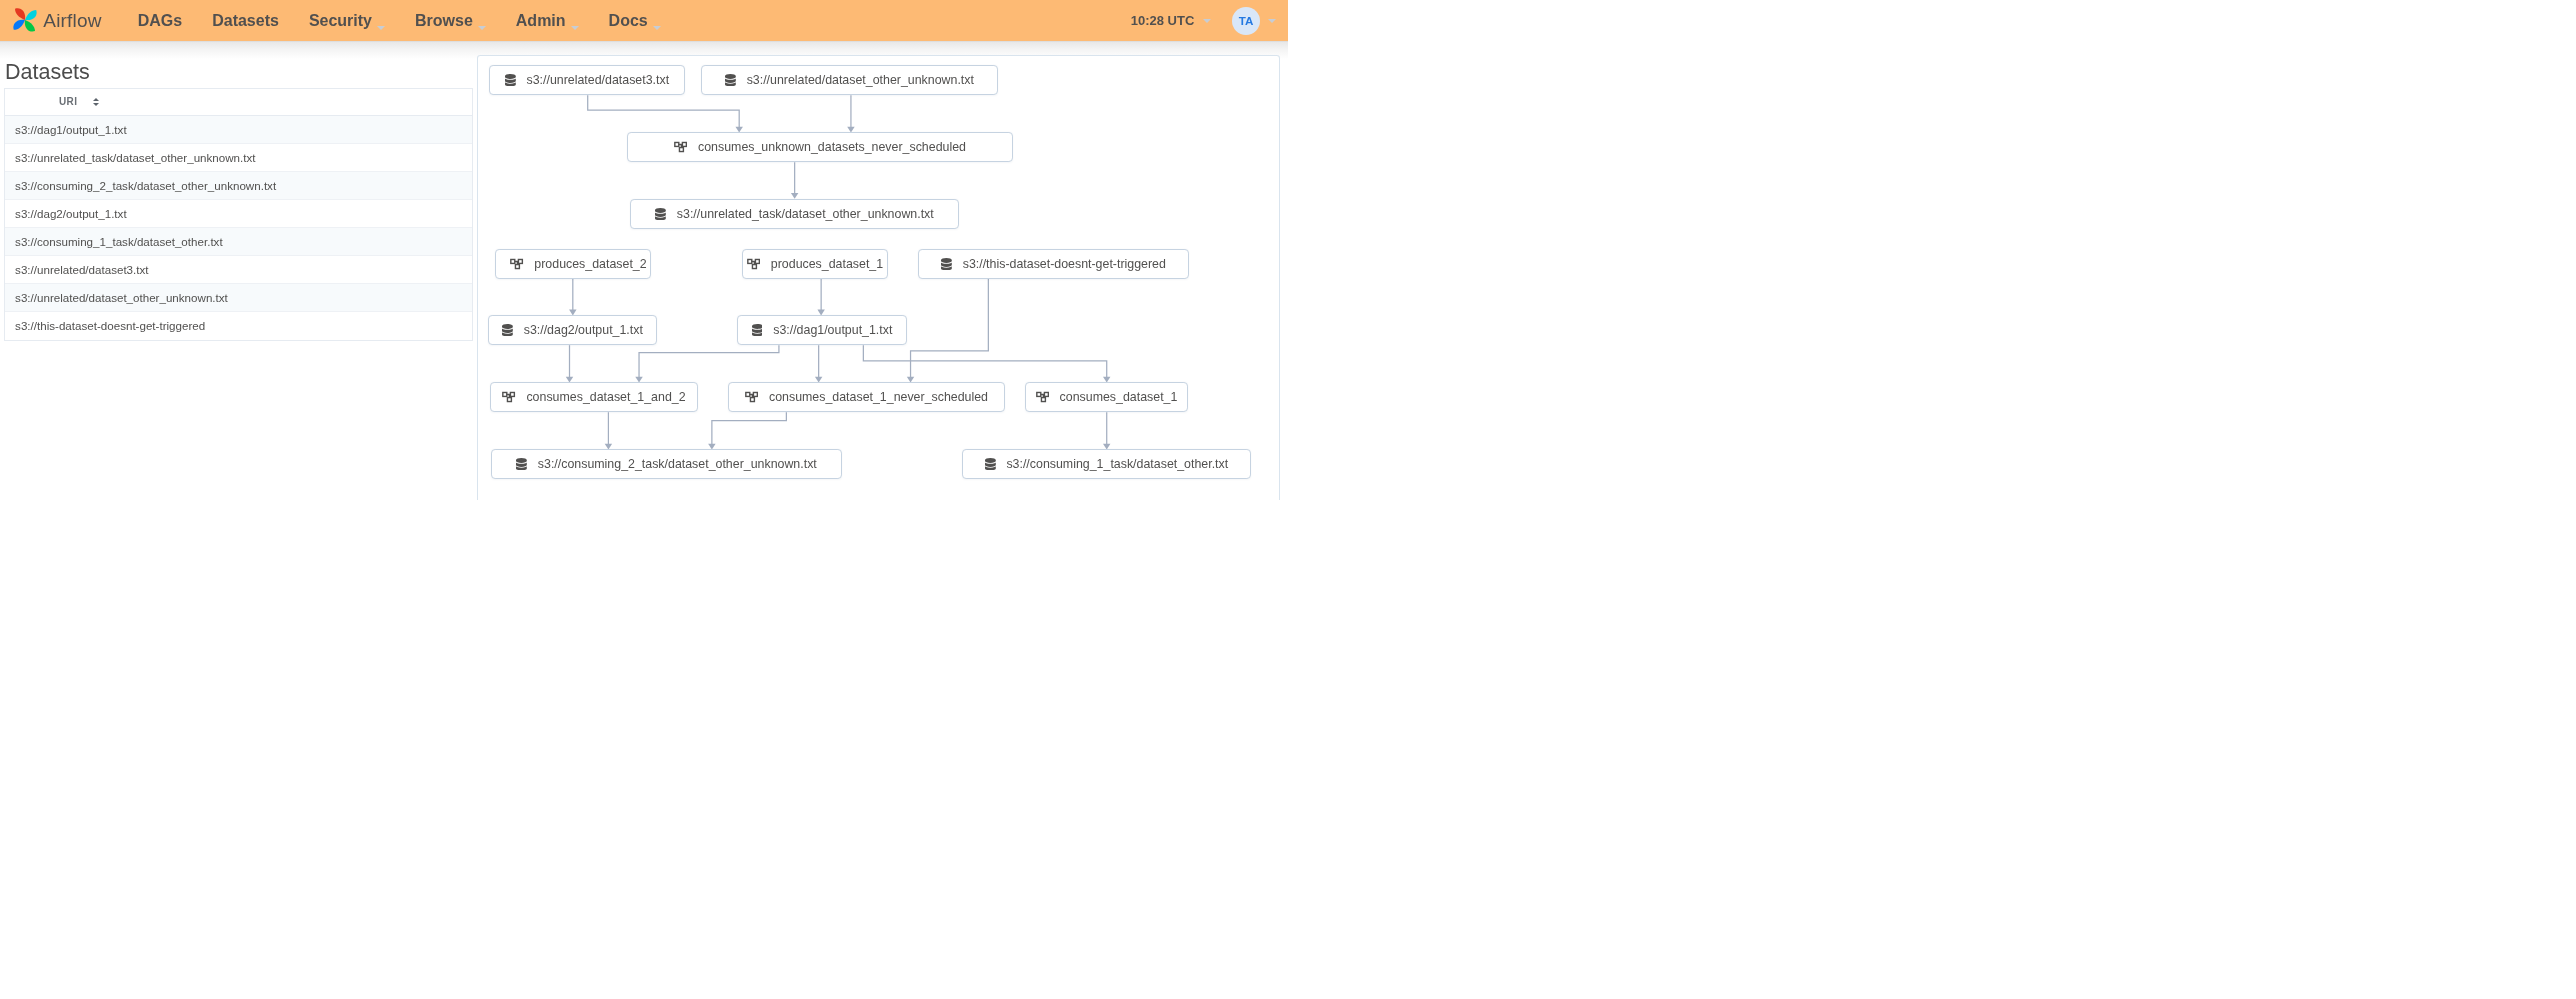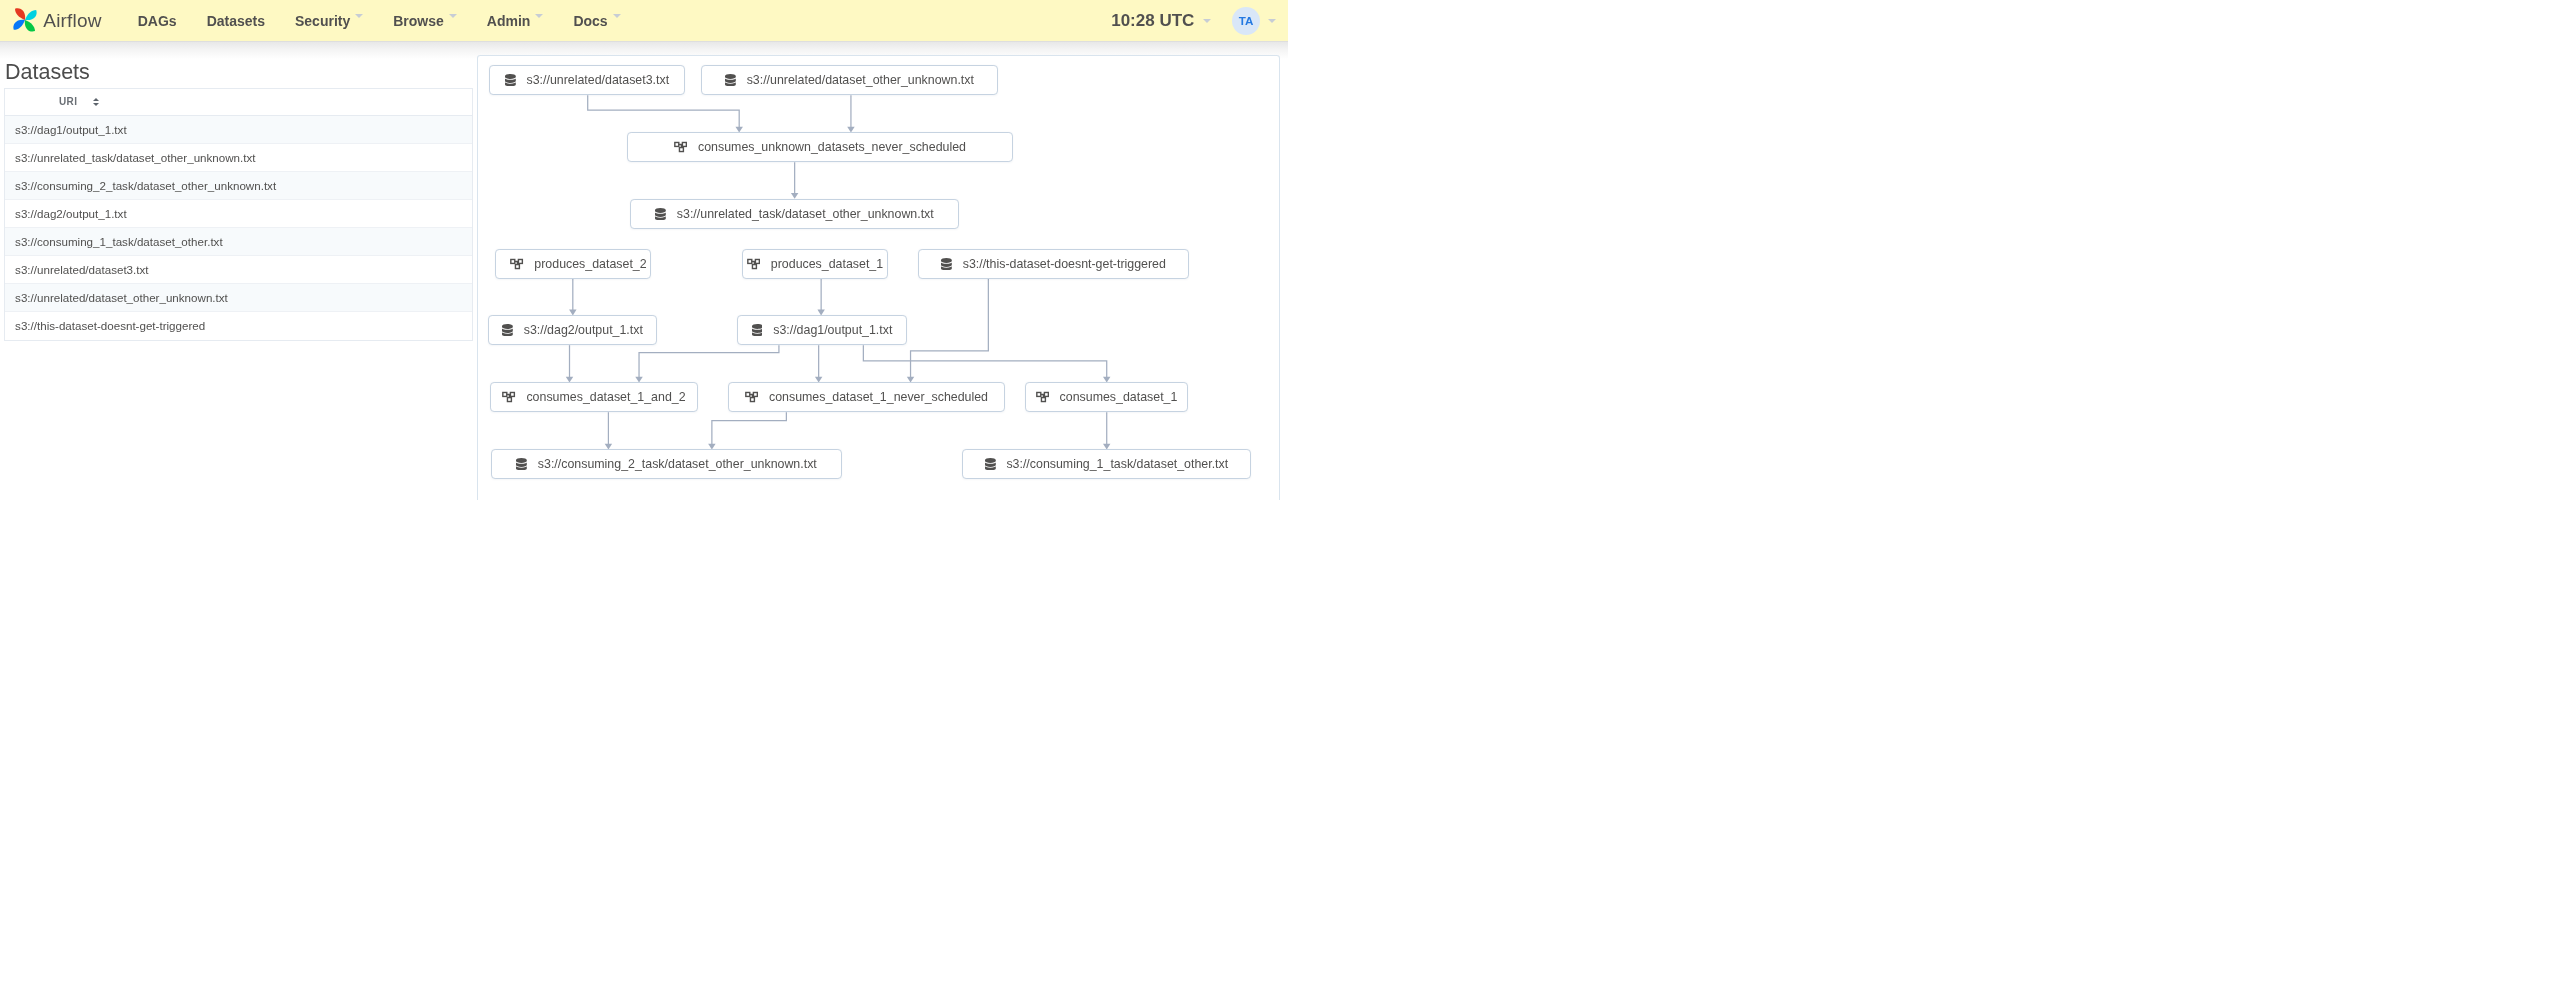--- a/index.html
+++ b/index.html
@@ -1,30 +1,30 @@
 <!DOCTYPE html>
 <html style="font-size:13.2px"><head>
 <meta charset="utf-8">
 <style>
   * { margin:0; padding:0; box-sizing:border-box; }
   html,body { width:1288px; height:500px; background:#fff; overflow:hidden;
               font-family:"Liberation Sans", sans-serif; color:#51504f; }
 
   
   .navbar { position:absolute; left:0; top:0; width:1288px; height:41px;
-            background:#fef9c3; display:flex; align-items:center; z-index:5; }
+            background:#fdba74; display:flex; align-items:center; z-index:5; }
   .brand { display:flex; align-items:center; margin-left:10px; gap:3.3px; }
   .brand-text { font-size:19px; color:#51504f; letter-spacing:0.2px; }
   .nav-items { display:flex; align-items:center; margin-left:36px; gap:30px; }
-  .nav-item { display:flex; align-items:flex-start; gap:5px; font-size:14px;
+  .nav-item { display:flex; align-items:flex-end; gap:5px; font-size:16px;
               font-weight:bold; color:#51504f; cursor:pointer; }
   .caret { width:0; height:0; border-left:4.1px solid transparent;
            border-right:4.1px solid transparent; border-top:4.1px solid #c7cdd5; margin-top:1.7px; }
   .nav-right { margin-left:auto; display:flex; align-items:center; gap:8.3px; padding-right:11.6px; }
-  .clock { font-size:17px; font-weight:bold; color:#51504f; }
+  .clock { font-size:13px; font-weight:bold; color:#51504f; }
   .avatar { width:28px; height:28px; border-radius:50%; background:#d9e7f8;
             display:flex; align-items:center; justify-content:center;
             font-size:11.6px; font-weight:bold; color:#2479e1; margin-left:13.2px; }
 
   
   .top-fade { position:absolute; left:0; top:41px; width:1288px; height:18px;
               background:linear-gradient(180deg,#e8e8e8 0%,#f4f4f4 45%,#ffffff 100%);
               border-top:0.8px solid #dedede; }
 
   

